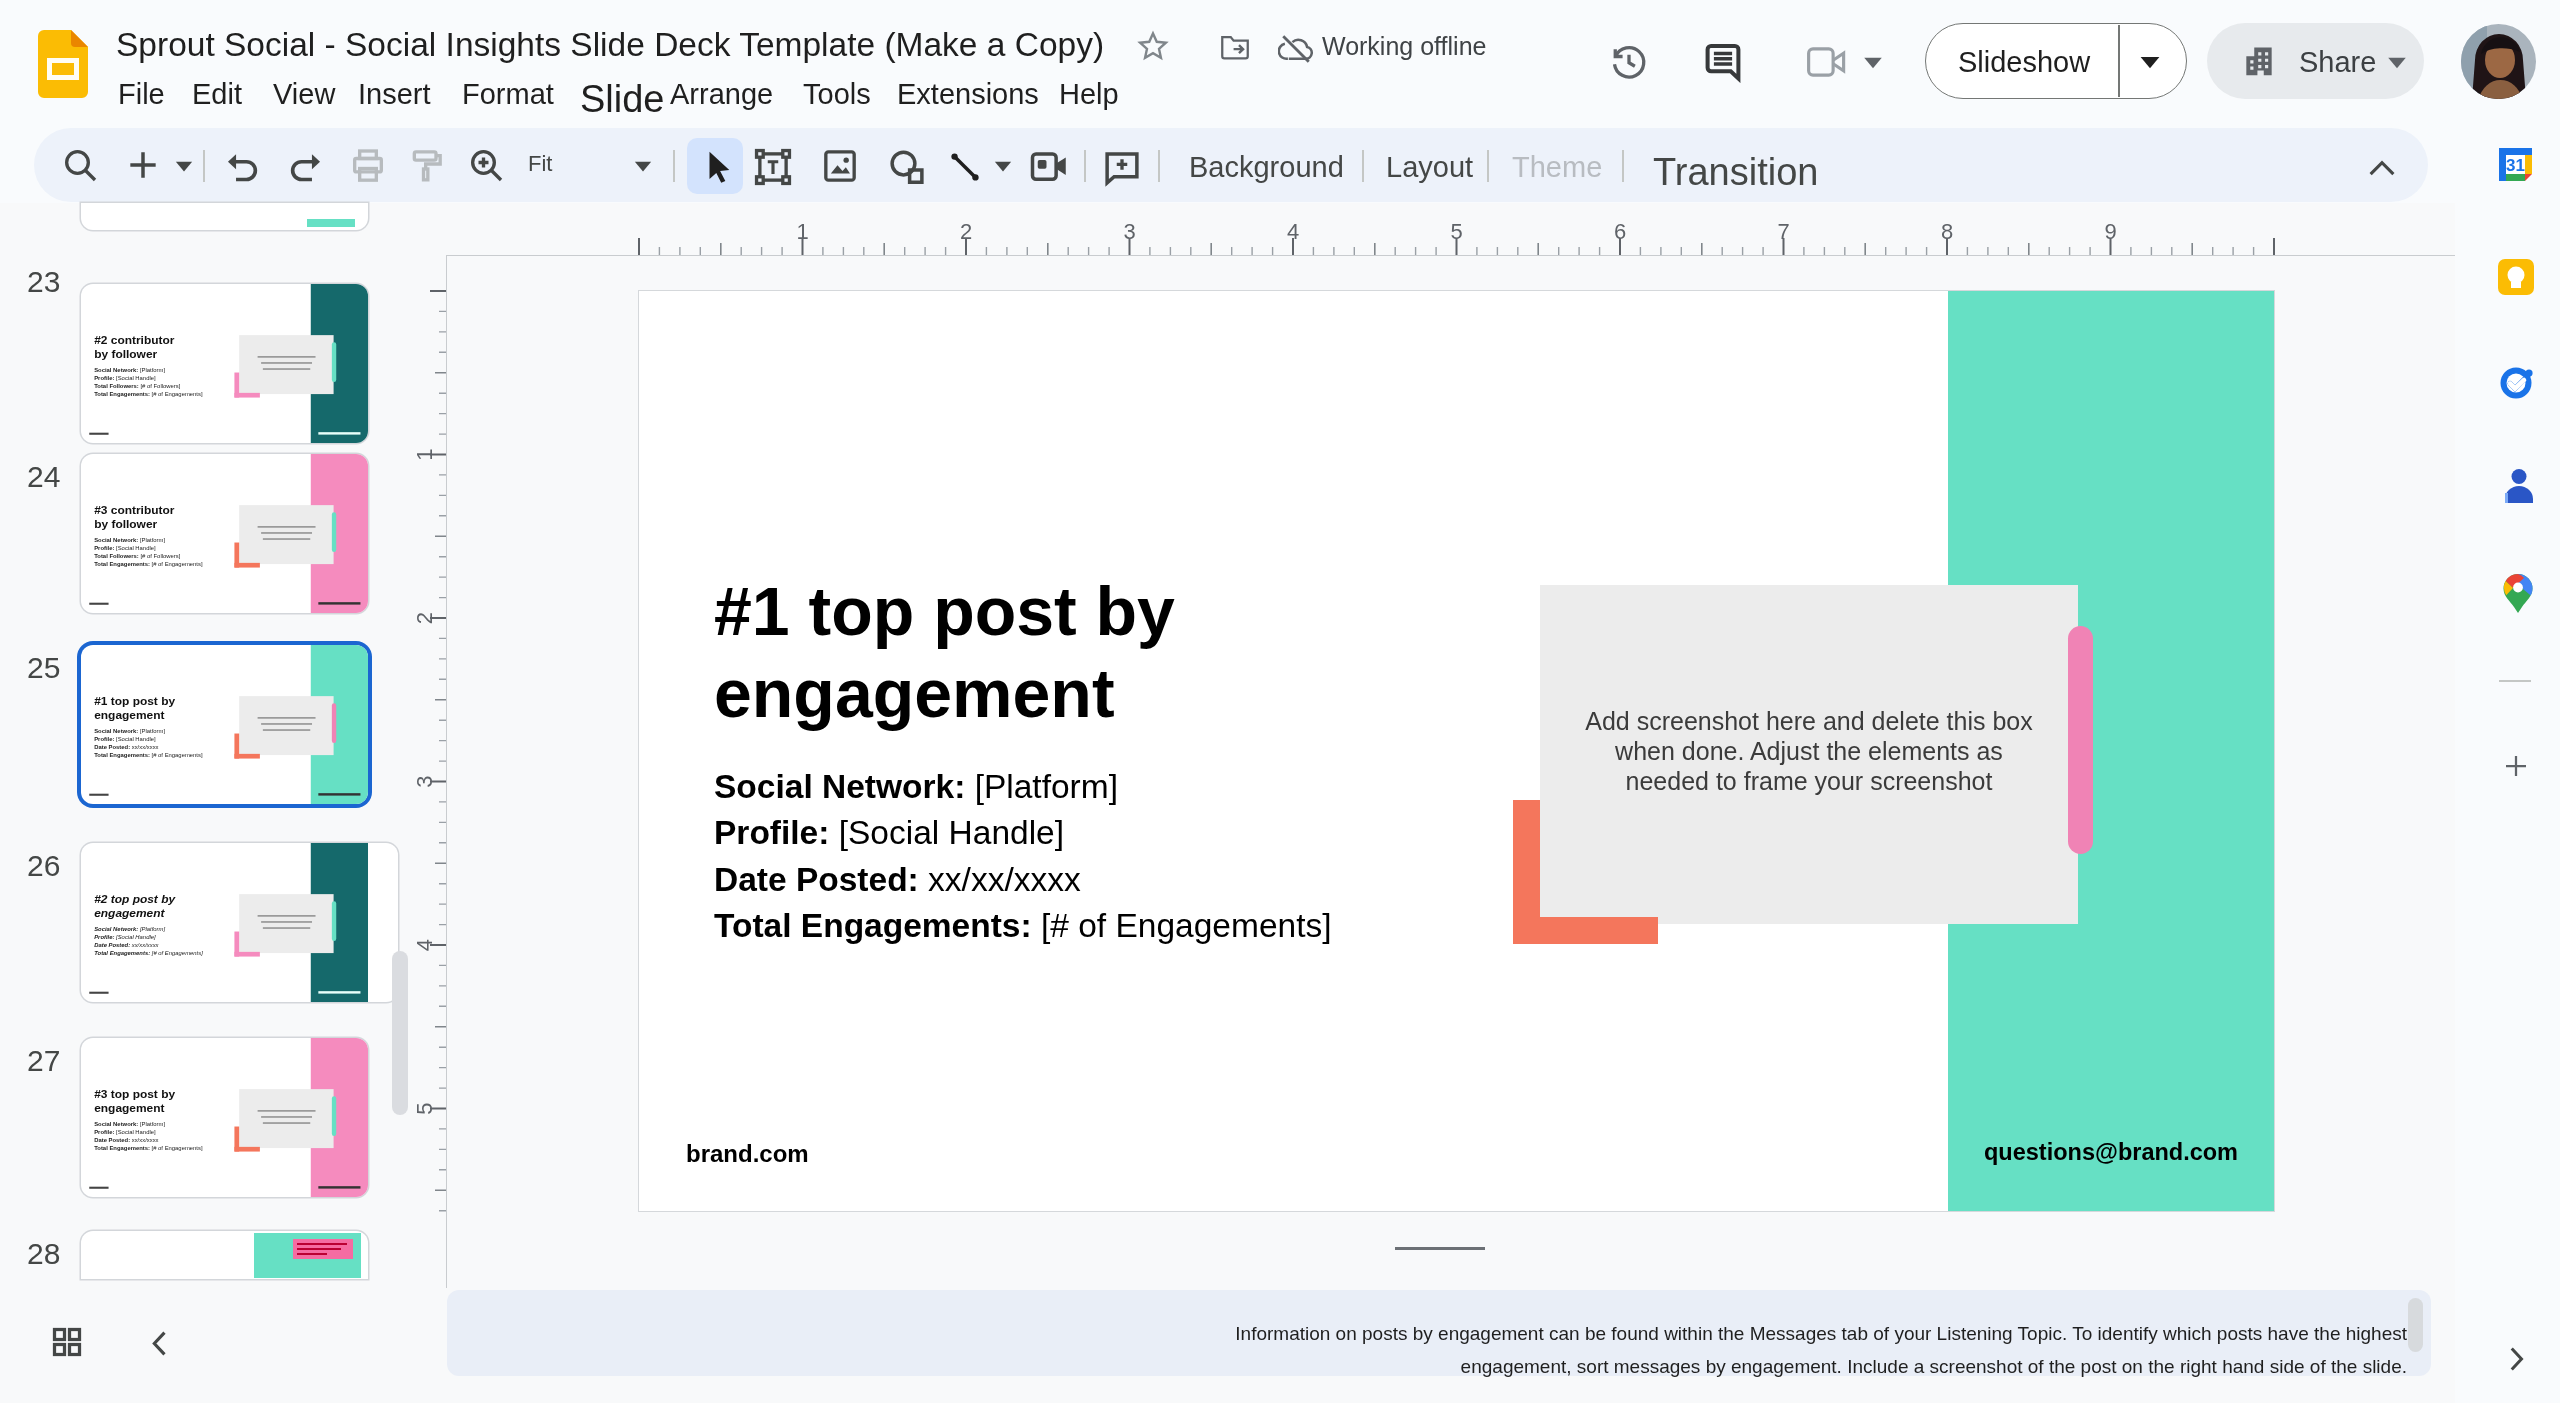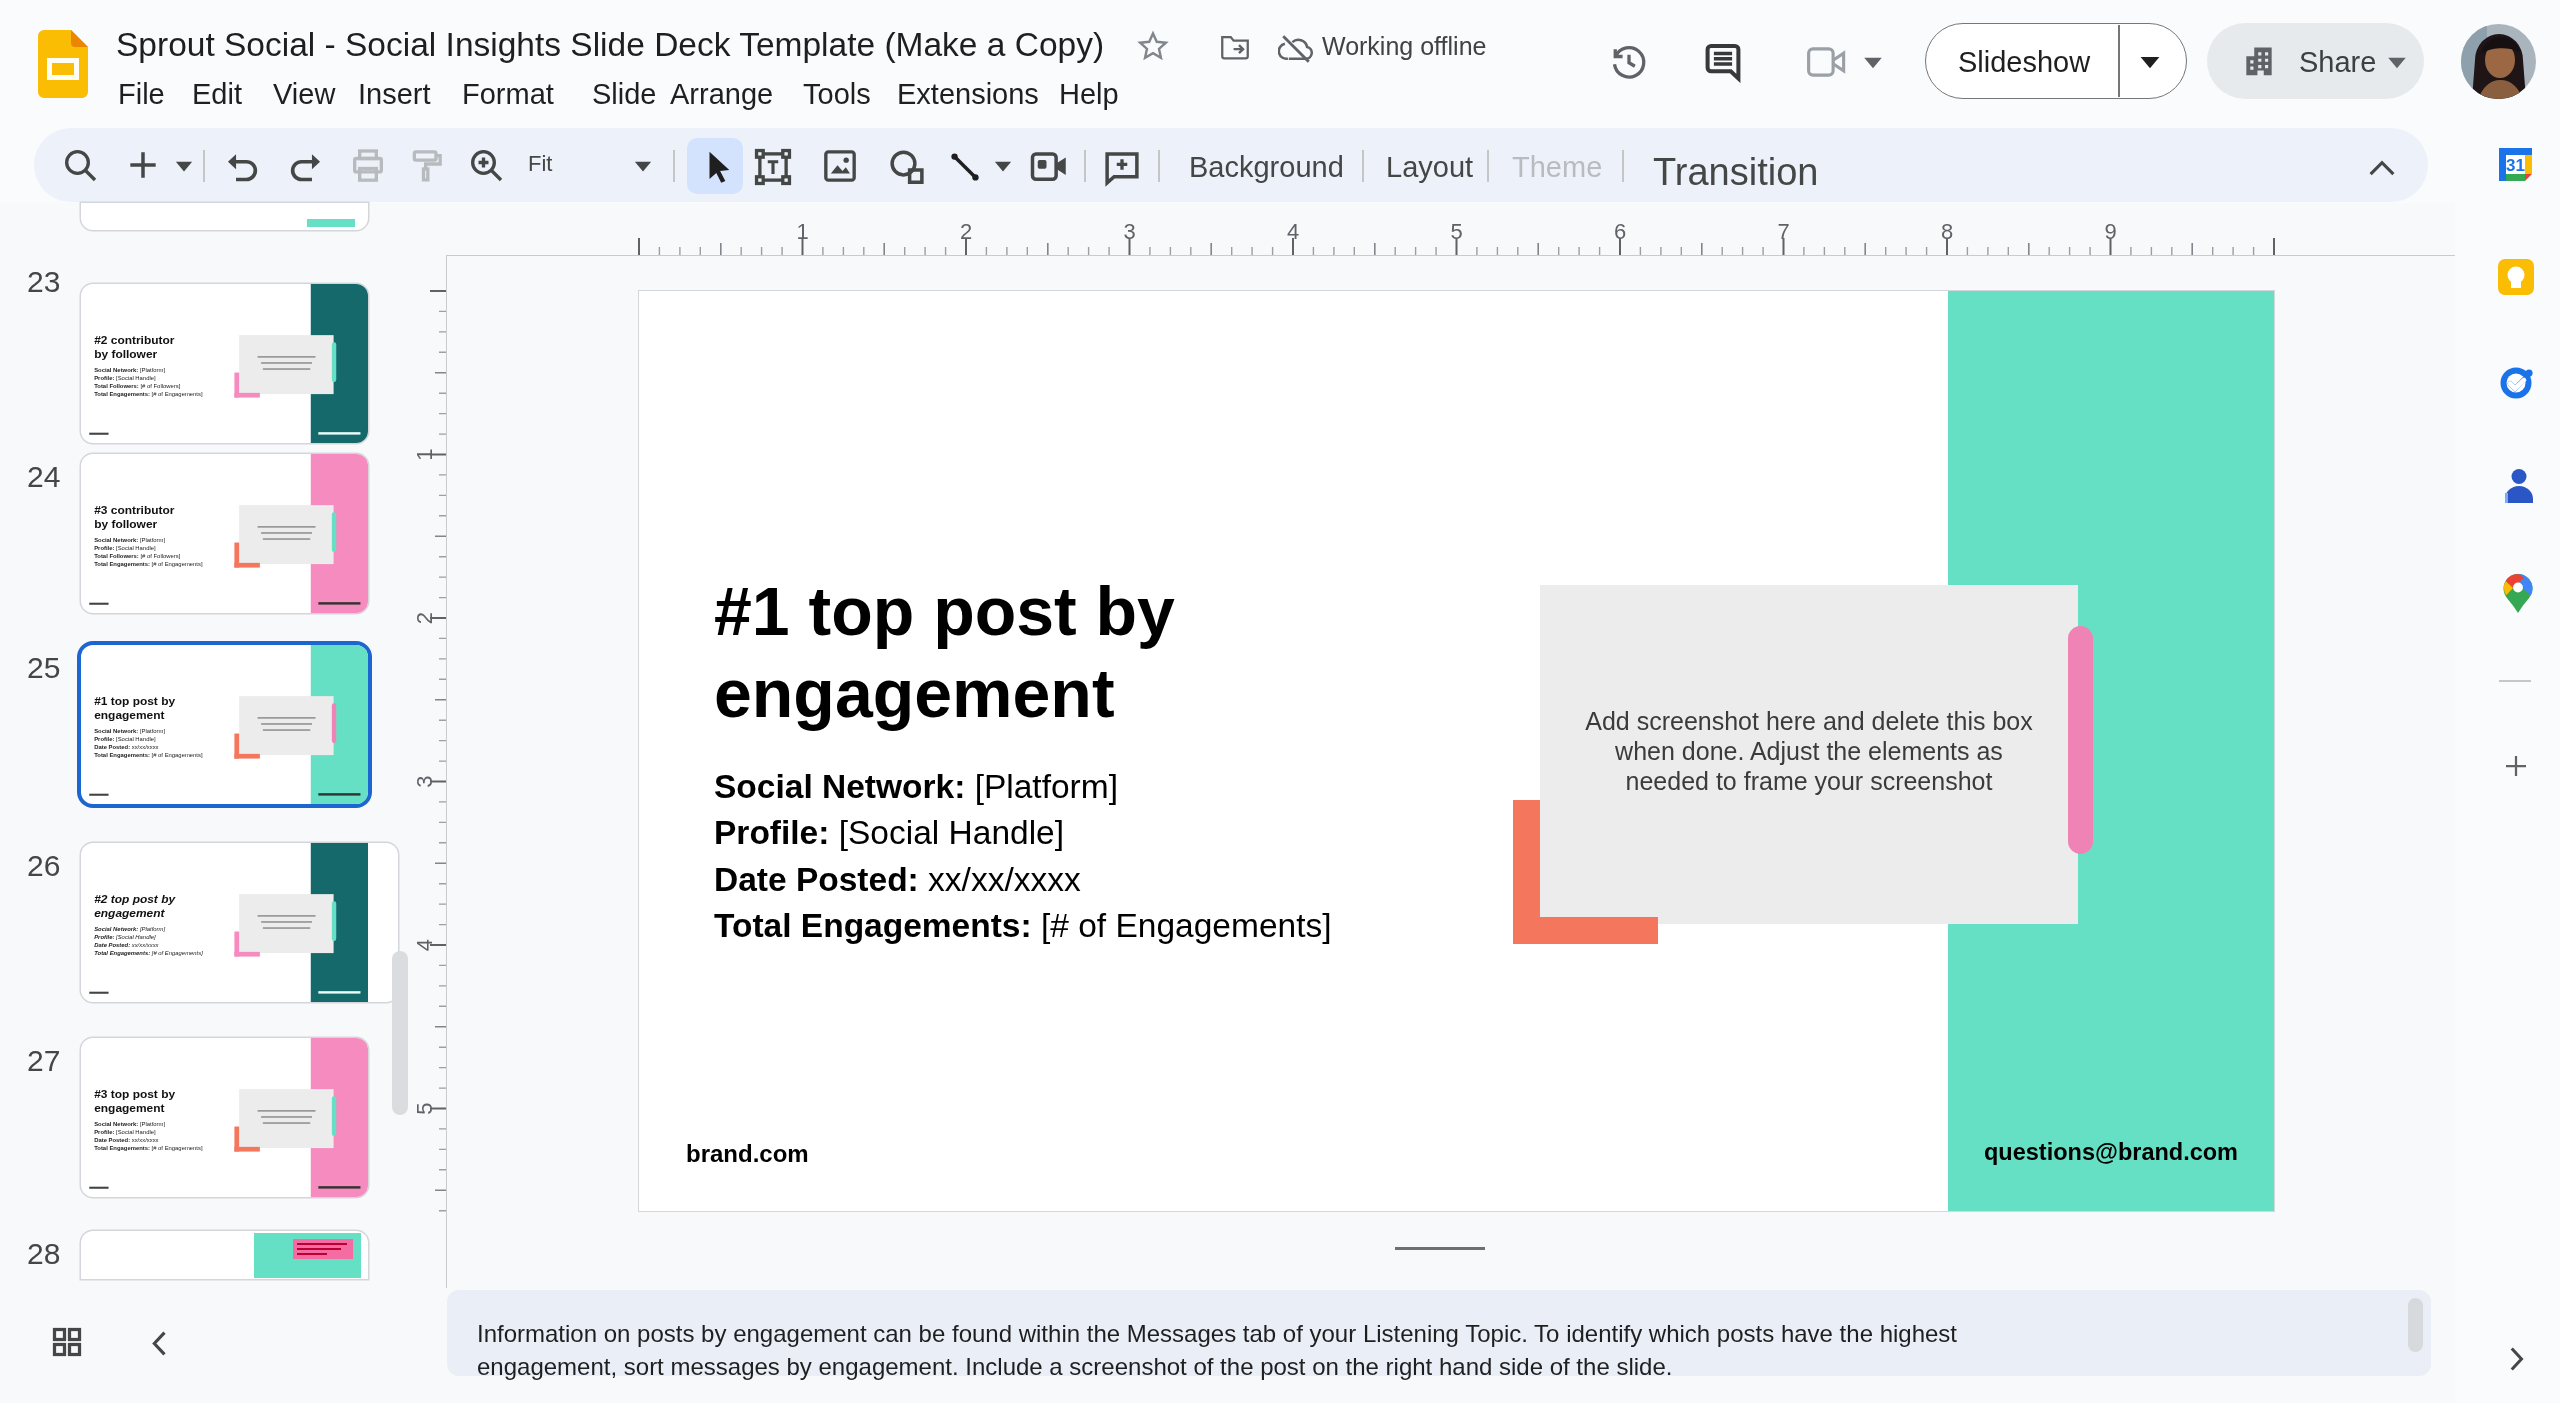--- a/index.html
+++ b/index.html
@@ -41,21 +41,21 @@
         <path d="M7.2 18.5 h11.3 a4 4 0 0 0 .9 -7.9 a6 6 0 0 0 -9.8 -3.2 M4.6 8.5 a4.7 4.7 0 0 0 2 9.9"></path>
         <path d="M3.5 3.5 L20.5 20.5" stroke-width="1.9"></path>
       </svg>
     <div class="abs" style="left:1322px;top:32px;font-size:25px;color:#3f4346;font-weight:500;white-space:nowrap;">Working offline</div>
 
     <div class="abs" style="left:118px;top:78px;font-size:29px;color:#1f1f1f;">File</div>
       <div class="abs" style="left:192px;top:78px;font-size:29px;color:#1f1f1f;">Edit</div>
       <div class="abs" style="left:273px;top:78px;font-size:29px;color:#1f1f1f;">View</div>
       <div class="abs" style="left:358px;top:78px;font-size:29px;color:#1f1f1f;">Insert</div>
       <div class="abs" style="left:462px;top:78px;font-size:29px;color:#1f1f1f;">Format</div>
-      <div class="abs" style="left:592px;top:78px;font-size:29px;color:#1f1f1f;">Slide</div>
+      <div class="abs" style="left:580px;top:78px;font-size:38px;color:#1f1f1f;">Slide</div>
       <div class="abs" style="left:670px;top:78px;font-size:29px;color:#1f1f1f;">Arrange</div>
       <div class="abs" style="left:803px;top:78px;font-size:29px;color:#1f1f1f;">Tools</div>
       <div class="abs" style="left:897px;top:78px;font-size:29px;color:#1f1f1f;">Extensions</div>
       <div class="abs" style="left:1059px;top:78px;font-size:29px;color:#1f1f1f;">Help</div>
 
     <svg class="abs" style="left:1607px;top:40px;" width="44" height="44" viewBox="0 0 24 24" fill="none" stroke="#5f6368" stroke-width="1.8">
         <path d="M4.5 5 v4 h4"></path>
         <path d="M4.7 9 a8 8 0 1 1 -0.6 4.2"></path>
         <path d="M12 8 v4.4 l3.2 1.9" stroke-width="1.8"></path>
       </svg>
@@ -361,21 +361,21 @@
     <div class="abs" style="left:874px;top:626px;width:145px;height:27px;background:#f4765c;"></div>
 
     <div class="abs" style="left:1429px;top:335px;width:25px;height:228px;border-radius:13px;background:#f083b5;"></div>
     <div class="abs" style="left:47px;top:849px;font-size:24px;font-weight:bold;color:#000;">brand.com</div>
     <div class="abs" style="left:1309px;top:848px;width:326px;text-align:center;font-size:23.5px;font-weight:bold;color:#000;">questions@brand.com</div>
   </div>
 
   <div class="abs" style="left:1395px;top:1247px;width:90px;height:3px;background:#6c7075;"></div>
 
   <div id="notes" class="abs" style="left:447px;top:1290px;width:1984px;height:86px;background:#e9eef7;border-radius:12px;">
-    <div class="abs" style="left:30px;top:28px;width:1930px;font-size:24px;line-height:32.5px;color:#1f1f1f;">Information on posts by engagement can be found within the Messages tab of your Listening Topic. To identify which posts have the highest<br>engagement, sort messages by engagement. Include a screenshot of the post on the right hand side of the slide.</div>
+    <div class="abs" style="left:30px;top:28px;width:1930px;font-size:19px;line-height:32.5px;color:#1f1f1f;text-align:right;">Information on posts by engagement can be found within the Messages tab of your Listening Topic. To identify which posts have the highest<br>engagement, sort messages by engagement. Include a screenshot of the post on the right hand side of the slide.</div>
     <div class="abs" style="left:1961px;top:8px;width:15px;height:54px;border-radius:8px;background:#d7dadd;"></div>
   </div>
 
   <div id="controls">
 
     <svg class="abs" style="left:52px;top:1327px;" width="30" height="30" viewBox="0 0 24 24" fill="none" stroke="#444746" stroke-width="2.6">
         <rect x="2" y="2" width="8" height="8"></rect>
         <rect x="14" y="2" width="8" height="8"></rect>
         <rect x="2" y="14" width="8" height="8"></rect>
         <rect x="14" y="14" width="8" height="8"></rect>

